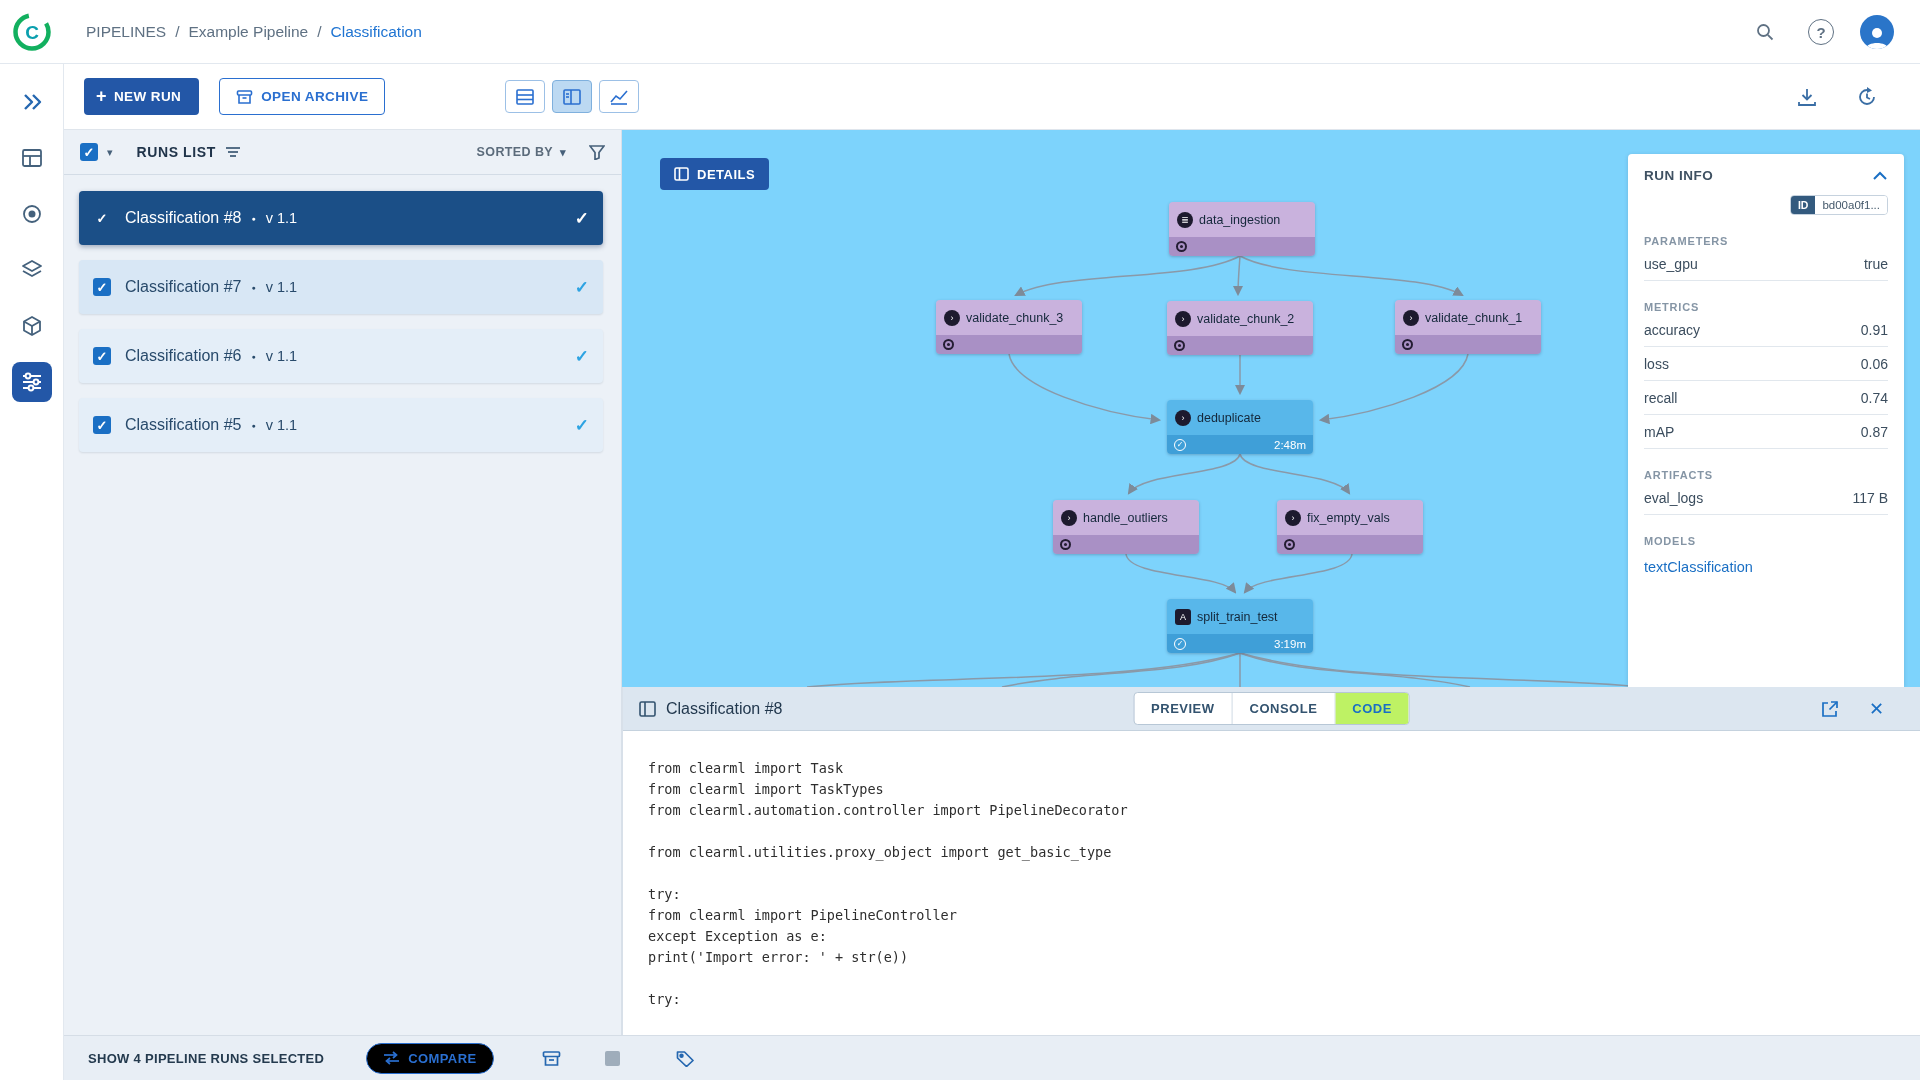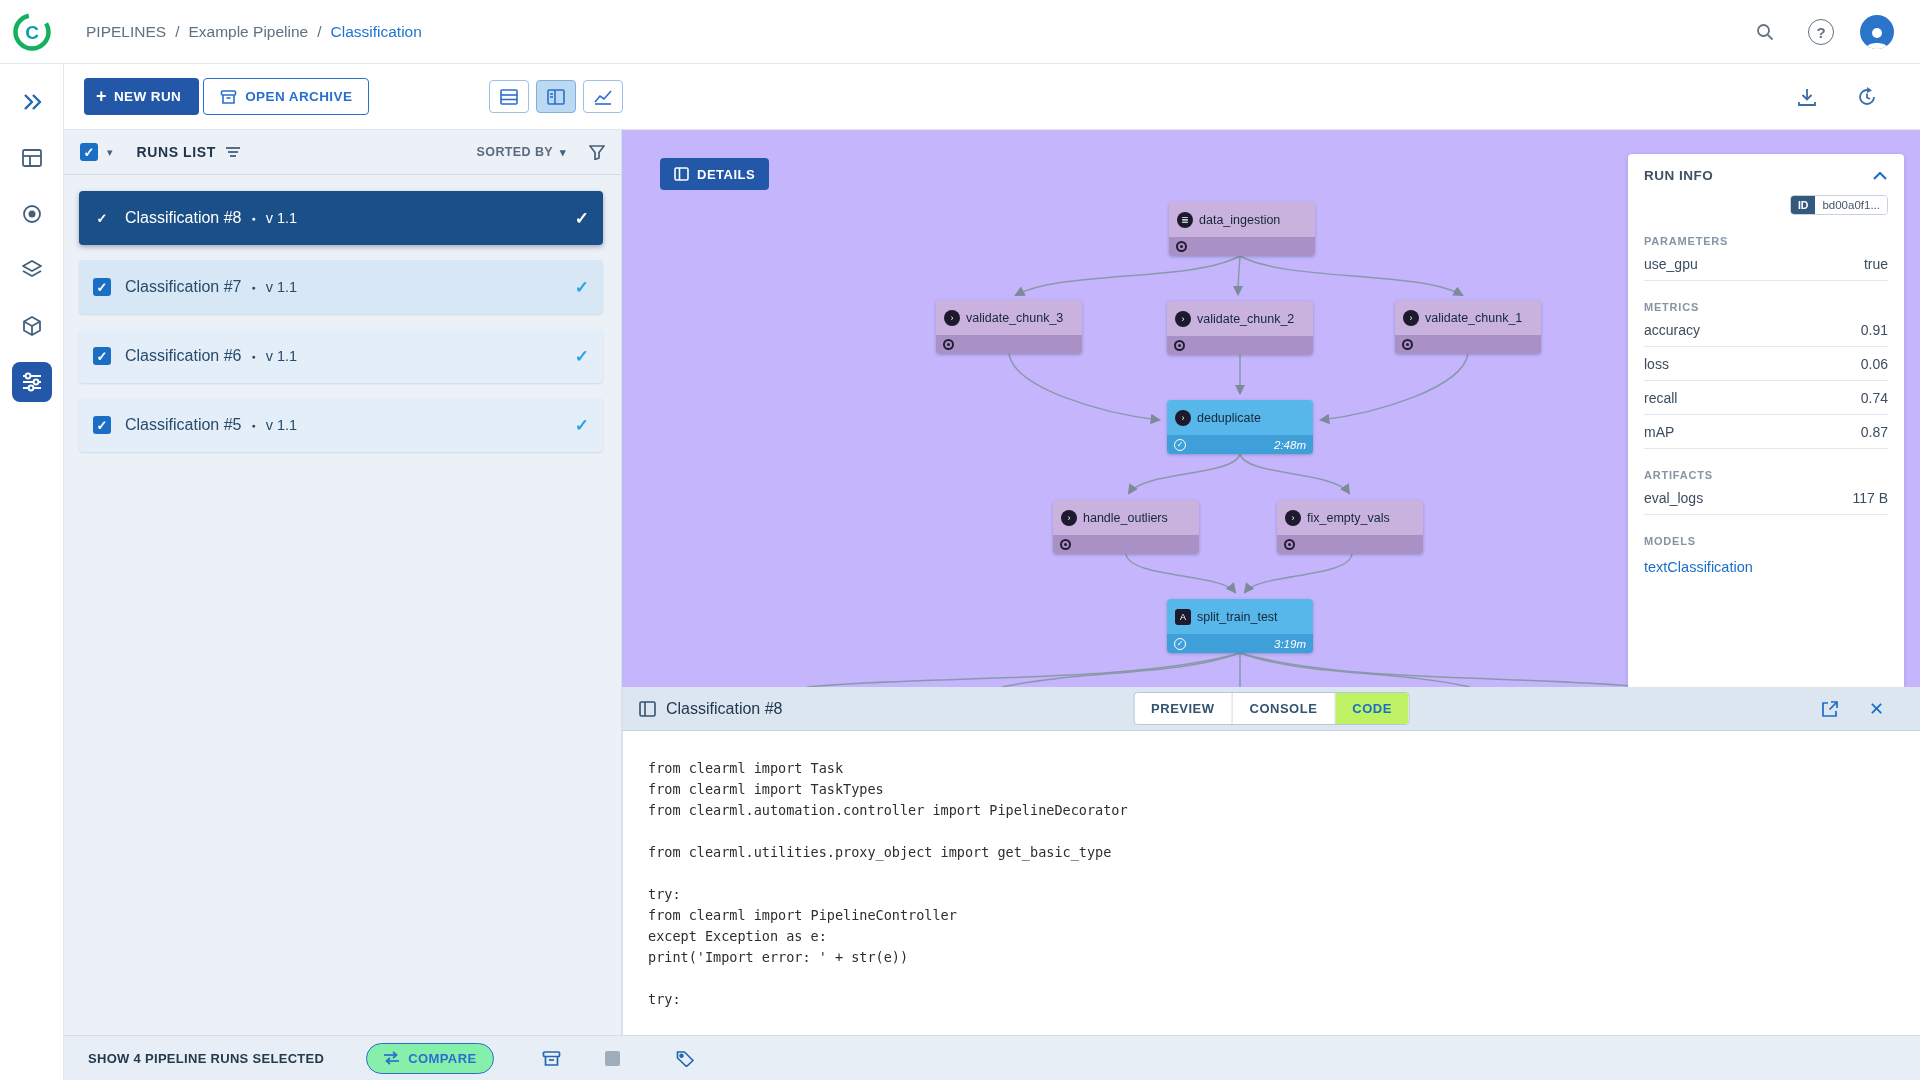--- a/index.html
+++ b/index.html
@@ -29,21 +29,21 @@
                justify-content:center; color:#44617c; cursor:pointer; border-radius:8px; }
   .rail-item.first { color:#2567b0; }
   .rail-item.active { background:#2357a7; color:#fff; }
 
   
   .toolbar { position:absolute; left:64px; top:64px; right:0; height:66px; background:#fff;
              border-bottom:1px solid #dfe5ec; display:flex; align-items:center; z-index:20; }
   .btn-primary { margin-left:20px; height:37px; padding:0 18px 0 12px; border-radius:4px; background:#2357a7;
                  color:#fff; font-size:13.5px; font-weight:bold; letter-spacing:.4px;
                  display:flex; align-items:center; gap:7px; }
-  .btn-outline { margin-left:4px; height:37px; padding:0 16px; border-radius:4px; background:#fff;
+  .btn-outline { margin-left:20px; height:37px; padding:0 16px; border-radius:4px; background:#fff;
                  border:1px solid #2a6fd0; color:#2a6fd0; font-size:13.5px; font-weight:bold;
                  letter-spacing:.4px; display:flex; align-items:center; gap:8px; }
   .view-toggles { margin-left:120px; display:flex; gap:7px; }
   .vtog { width:40px; height:33px; border-radius:4px; border:1px solid #9cc0e6; background:#fff;
           display:flex; align-items:center; justify-content:center; color:#2a6fd0; }
   .vtog.sel { background:#bcd9f2; border-color:#7fb0dd; }
   .toolbar-right { margin-left:auto; display:flex; align-items:center; gap:26px; padding-right:36px; color:#3a6ea5; }
 
   
   .runs-panel { position:absolute; left:64px; top:130px; width:558px; bottom:45px;
@@ -64,21 +64,21 @@
   .run-row.alt { background:#d8e7f5; }
   .run-row.selected { background:#1b4f87; box-shadow:0 2px 5px rgba(20,40,80,.35); }
   .rname { font-size:16px; font-weight:500; color:#284a6b; margin-left:4px; }
   .dot { font-size:7px; color:#284a6b; }
   .rver { font-size:14.5px; color:#284a6b; }
   .run-row.selected .rname, .run-row.selected .dot, .run-row.selected .rver { color:#fff; }
   .rstatus { margin-left:auto; font-size:17px; font-weight:bold; color:#2da3e2; }
   .run-row.selected .rstatus { color:#fff; }
 
   
-  .dag { position:absolute; left:622px; top:130px; right:0; height:557px; background:#c4b5fd; overflow:hidden; }
+  .dag { position:absolute; left:622px; top:130px; right:0; height:557px; background:#7dd3fc; overflow:hidden; }
   .edges { position:absolute; left:0; top:0; }
   .details-btn { position:absolute; left:38px; top:28px; height:32px; padding:0 14px; border-radius:4px;
                  background:#2357a7; color:#fff; font-size:13px; font-weight:bold; letter-spacing:.5px;
                  display:flex; align-items:center; gap:8px; z-index:5; }
   .node { position:absolute; width:146px; border-radius:4px; overflow:hidden;
           box-shadow:0 1px 3px rgba(40,60,90,.3); cursor:pointer; z-index:4; }
   .node .hd { height:35px; display:flex; align-items:center; gap:6px; padding:0 8px;
               font-size:12.5px; color:#14273a; }
   .node.purple .hd { background:#c9b2dd; }
   .node.blue .hd { background:#58b7ea; }
@@ -86,21 +86,21 @@
   .node.purple .ft { background:#a990c5; }
   .node.blue .ft { background:#3f9fd8; justify-content:space-between; }
   .nicon { width:16px; height:16px; min-width:16px; border-radius:50%; background:#1d1a2e; color:#fff;
            display:flex; align-items:center; justify-content:center; font-size:9px; }
   .nicon.sq { border-radius:3px; }
   .ring { width:11px; height:11px; border:2px solid #241d33; border-radius:50%;
           display:flex; align-items:center; justify-content:center; }
   .ring i { width:3px; height:3px; background:#241d33; border-radius:50%; }
   .fchk { width:12px; height:12px; border:1.4px solid #fff; border-radius:50%; color:#fff; font-size:8px;
           display:flex; align-items:center; justify-content:center; }
-  .dur { color:#fff; font-size:11.5px;font-style:italic; }
+  .dur { color:#fff; font-size:11.5px; }
 
   
   .runinfo { position:absolute; top:24px; right:16px; bottom:0; width:276px; background:#fff;
              border-radius:4px 4px 0 0; box-shadow:0 1px 4px rgba(40,60,90,.18); padding:14px 16px;
              overflow:hidden; z-index:6; }
   .ri-head { display:flex; align-items:center; justify-content:space-between; }
   .ri-title { font-size:13.5px; font-weight:bold; color:#3f5162; letter-spacing:.5px; }
   .idrow { display:flex; justify-content:flex-end; margin-top:12px; }
   .idpill { display:inline-flex; border:1px solid #c6d2de; border-radius:4px; overflow:hidden; cursor:pointer; }
   .idb { background:#335a7e; color:#fff; font-size:10.5px; font-weight:bold; padding:3px 7px; }
@@ -126,21 +126,21 @@
   .bp-actions { margin-left:auto; display:flex; align-items:center; gap:30px; padding-right:20px; color:#1a6fc4; }
   .xclose { font-size:18px; color:#1a6fc4; cursor:pointer; }
   .bp-body { padding:27px 25px; }
   .code { font-family:"DejaVu Sans Mono", monospace; font-size:13.5px; line-height:21px; color:#2e2e2e;
           white-space:pre; }
 
   
   .footer { position:absolute; left:64px; right:0; top:1035px; height:45px; background:#e8eef5;
             border-top:1px solid #d5dde6; display:flex; align-items:center; padding-left:24px; z-index:35; }
   .fstatus { font-size:13px; font-weight:bold; color:#243a4e; letter-spacing:.3px; }
-  .btn-compare { margin-left:42px; height:31px; padding:0 16px; border-radius:16px; background:#86efac;
+  .btn-compare { margin-left:42px; height:31px; padding:0 16px; border-radius:16px; background:#000000;
                  border:1px solid #2a6fd0; color:#2a6fd0; font-size:13px; font-weight:bold;
                  letter-spacing:.4px; display:flex; align-items:center; gap:8px; }
   .f-ic { margin-left:48px; color:#2567b0; display:flex; align-items:center; cursor:pointer; }
   .stopsq { width:15px; height:15px; background:#9fadbb; border-radius:2px; margin-left:44px; cursor:default; }
   .tagic { margin-left:56px; }
 </style>
 </head>
 <body>
 
 <div class="topbar">

